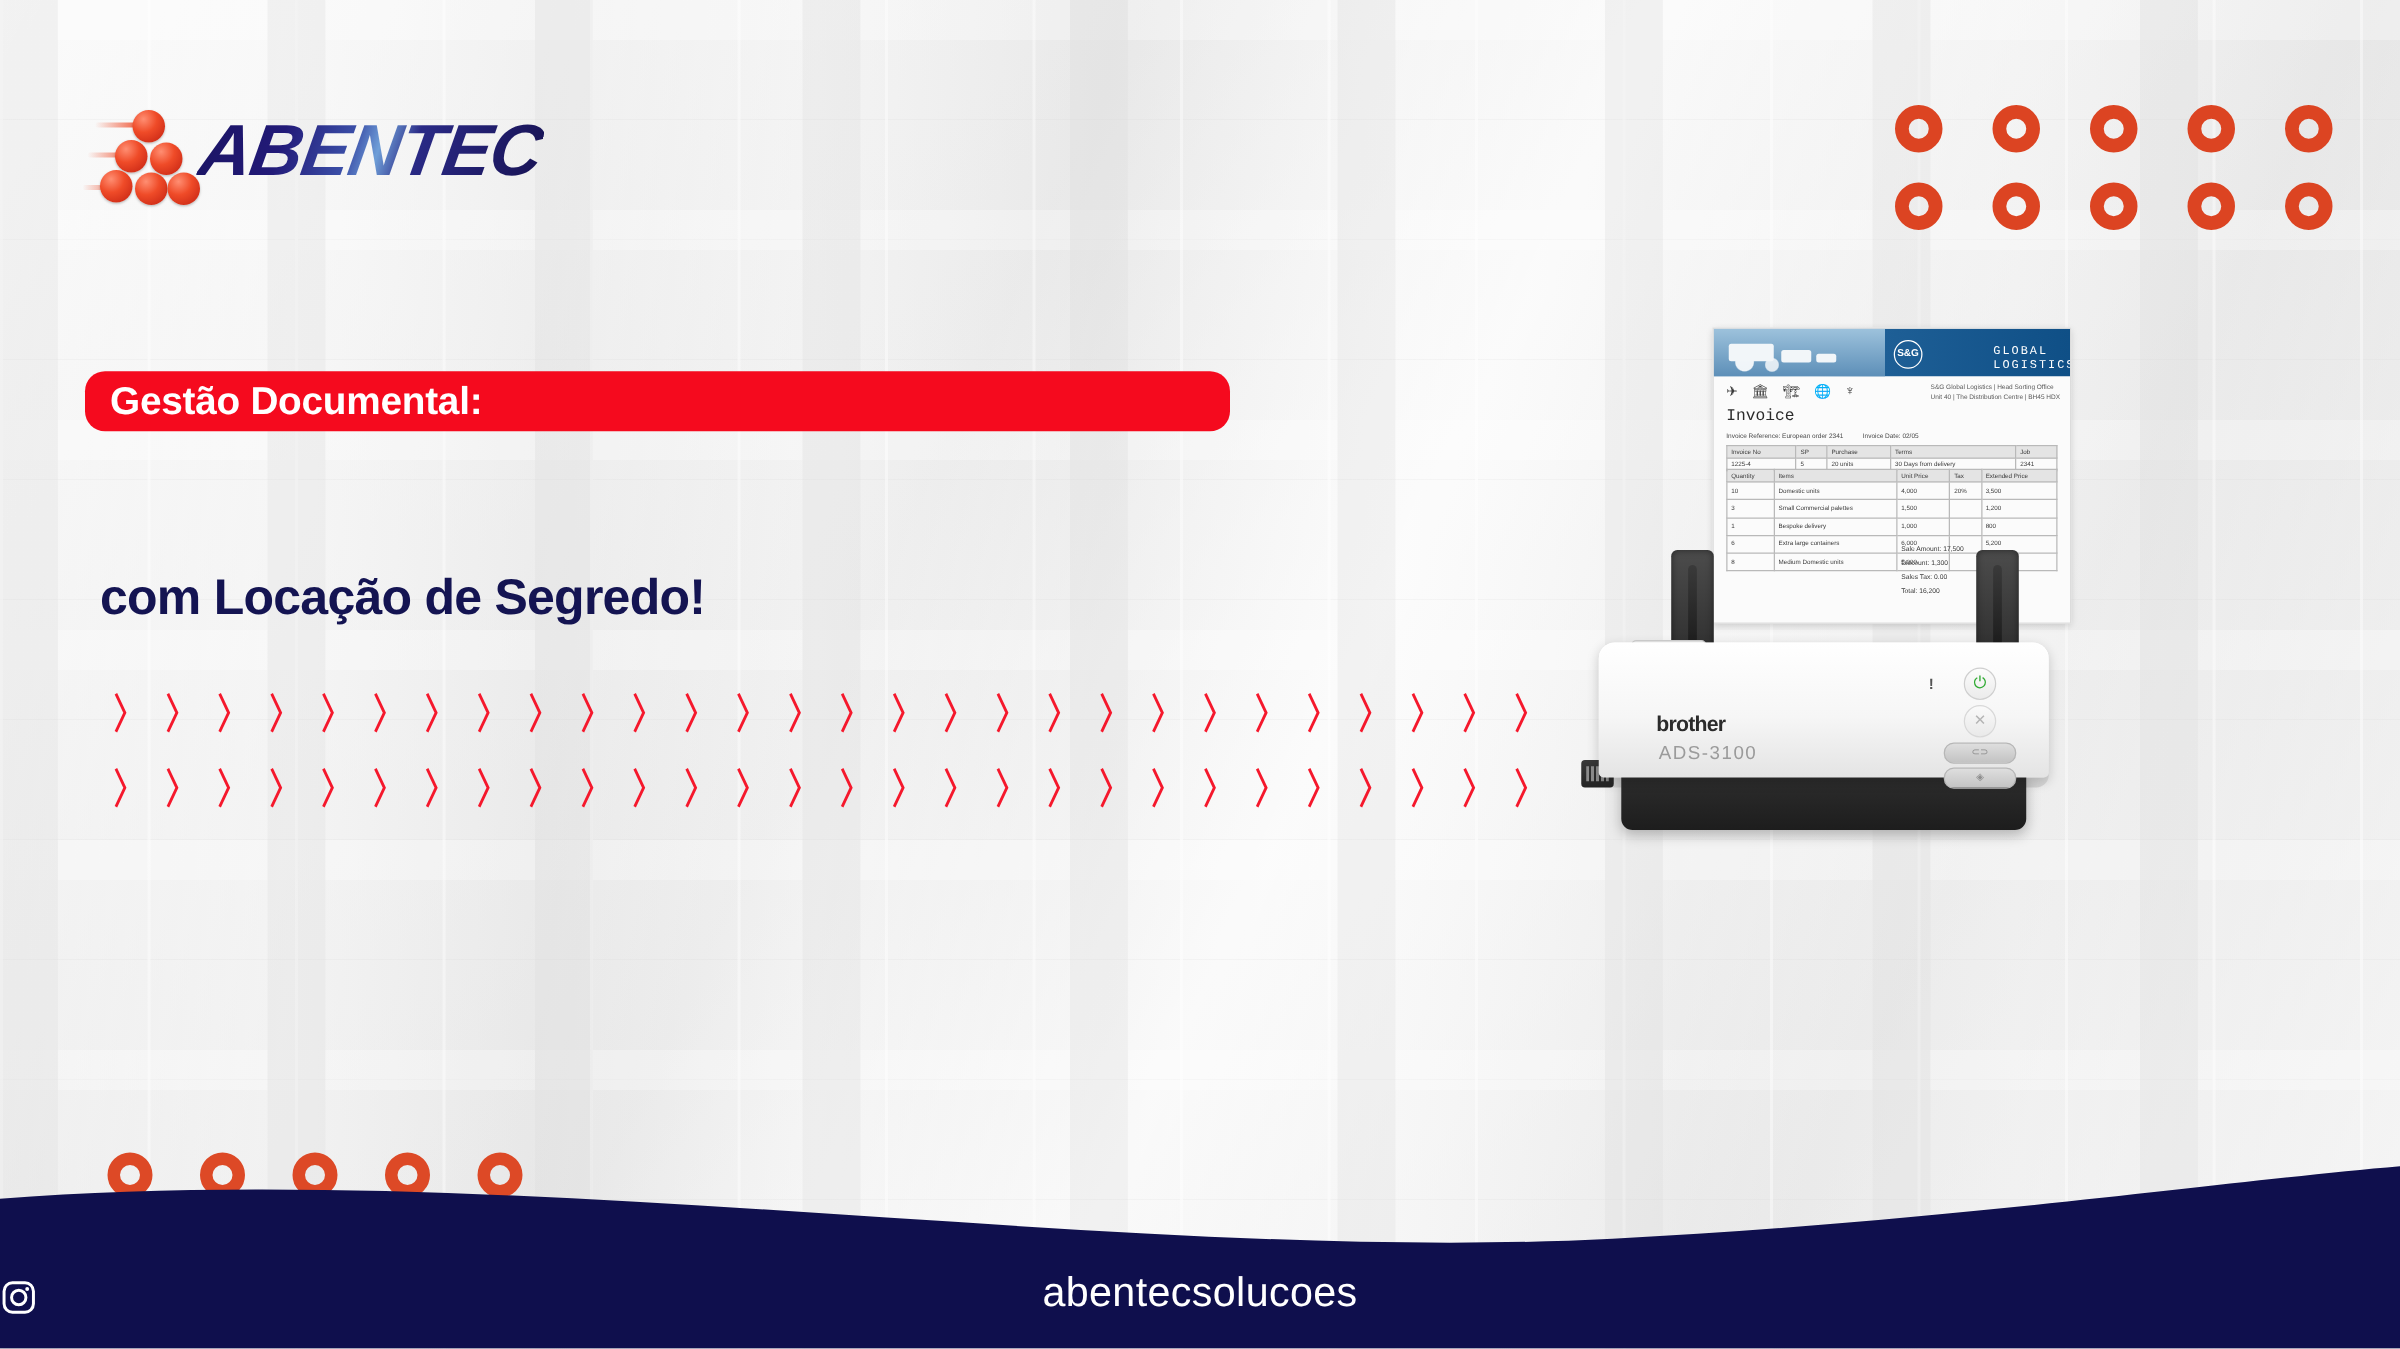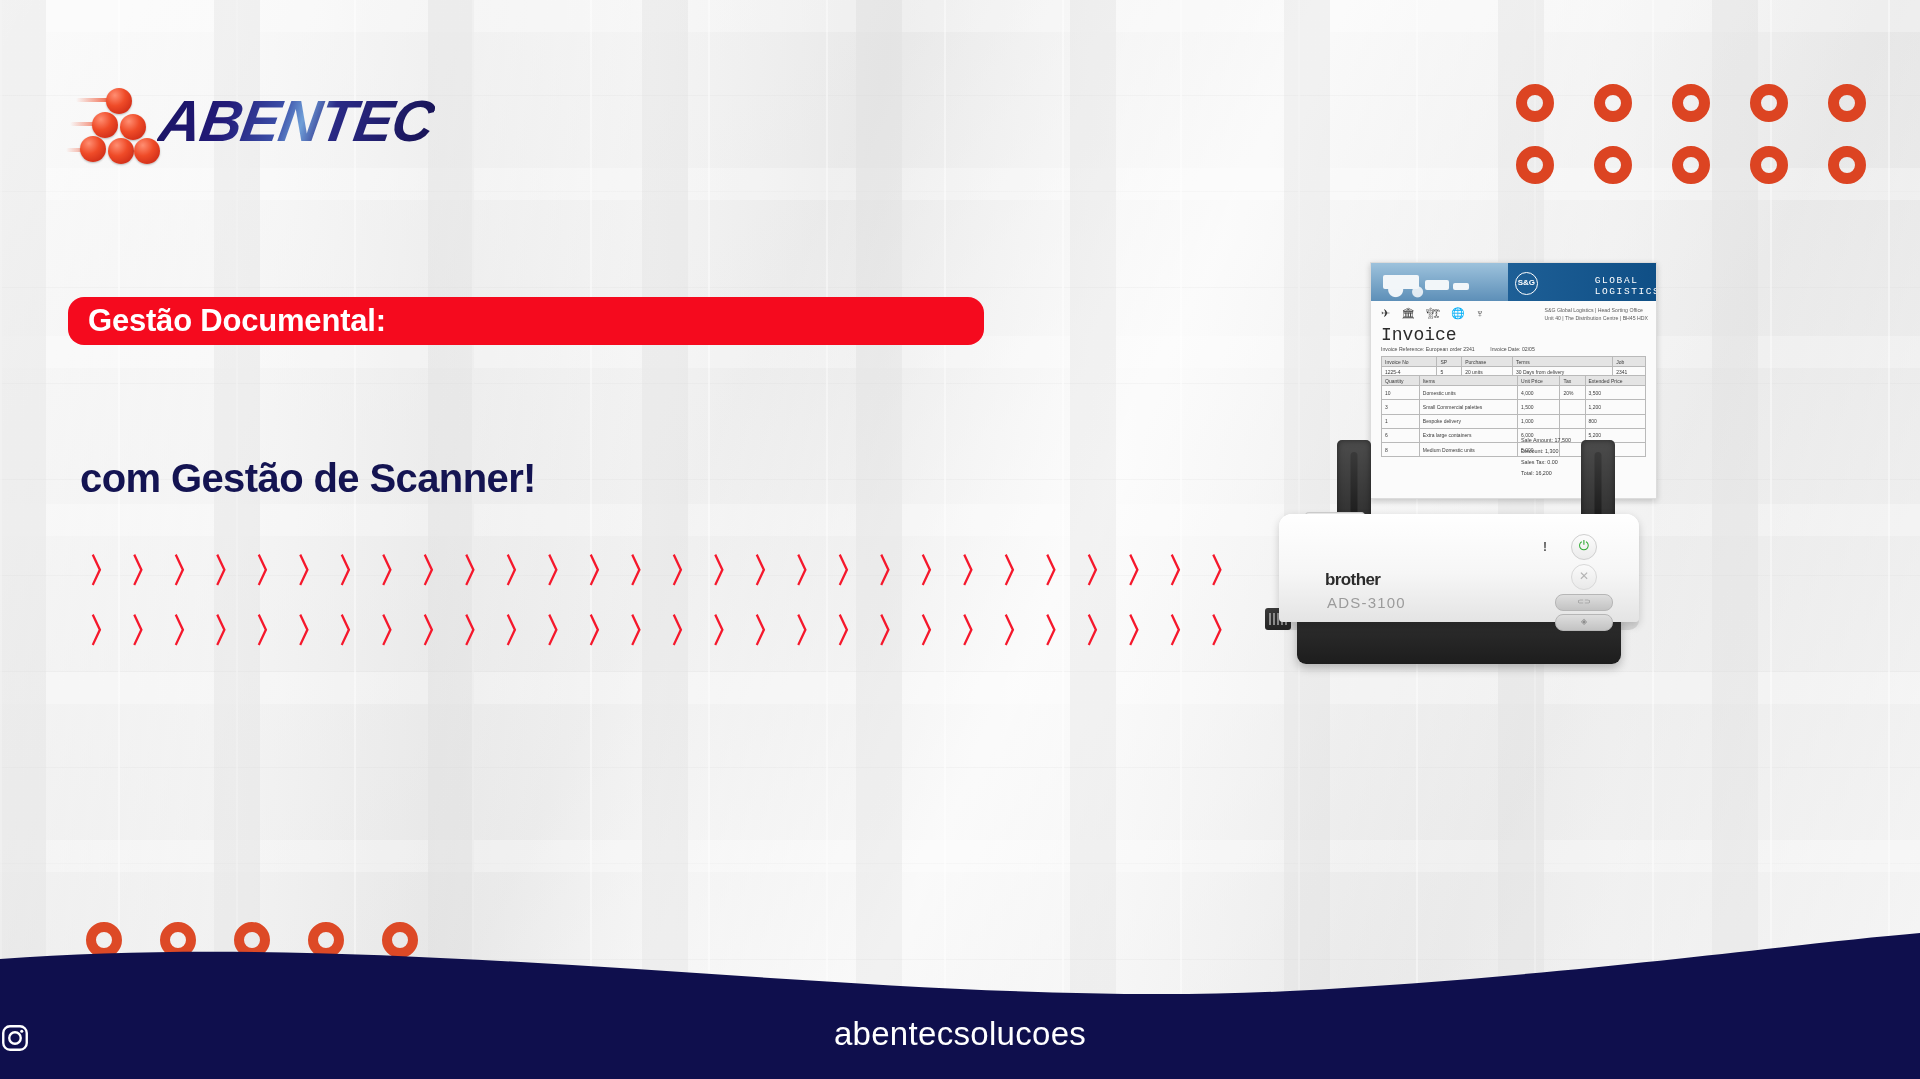--- a/index.html
+++ b/index.html
@@ -85,21 +85,21 @@
       radial-gradient(circle at 18% 70%, rgba(255,255,255,.9) 0 7px, transparent 8px),
       radial-gradient(circle at 34% 76%, rgba(255,255,255,.8) 0 5px, transparent 6px),
       linear-gradient(180deg,#9dc2dc,#5d8fb8);}
   .inv-head .truck{position:absolute;border-radius:2px;background:#f2f6f9;}
   .inv-head .logo-badge{position:absolute;left:50.5%;top:9px;width:21px;height:21px;border-radius:50%;
     border:1.5px solid #ffffff;color:#fff;font-size:8px;font-weight:700;text-align:center;line-height:19px;}
   .inv-head .brandtext{position:absolute;left:62%;top:12px;color:#fff;font-size:9.5px;
     letter-spacing:1.6px;font-family:"Liberation Mono",monospace;margin-left:47px;}
   .inv-icons{position:absolute;left:10px;top:44px;display:flex;gap:11px;color:#3a3a3a;font-size:11px;}
   .inv-addr{position:absolute;right:8px;top:43px;text-align:left;color:#5a5a5a;font-size:5.2px;line-height:8px;}
-  .inv-title{position:absolute;left:10px;top:62px;font-size:18px;color:#2b2b2b;font-family:"Liberation Mono",monospace;}
+  .inv-title{position:absolute;left:10px;top:62px;font-size:13px;color:#2b2b2b;font-family:"Liberation Mono",monospace;}
   .inv-meta{position:absolute;left:10px;top:83px;font-size:5.2px;color:#4a4a4a;}
   .inv-meta span{margin-right:14px;}
   table.inv{position:absolute;left:10px;width:265px;border-collapse:collapse;font-size:5px;color:#3a3a3a;}
   table.inv th,table.inv td{border:.5px solid #b9b9b9;padding:1.6px 3px;text-align:left;font-weight:400;}
   table.inv thead th{background:#e4e4e4;}
   #inv-t1{top:93px;}
   #inv-t2{top:112px;}
   #inv-t2 td{height:10px;}
   .inv-totals{position:absolute;left:150px;top:172px;font-size:5.4px;color:#3a3a3a;line-height:11px;}
 
@@ -170,21 +170,21 @@
     <div class="ring"></div>
     <div class="ring"></div>
     <div class="ring"></div>
     <div class="ring"></div>
     <div class="ring"></div>
   </div>
 
   <div class="redbar">
     <span>Gestão Documental:</span>
   </div>
-  <div class="h-line" id="h-line-2">com Gestão de Scanner!</div>
+  <div class="h-line" id="h-line-2">com Locação de Segredo!</div>
 
   <div class="chevrons" id="chev-1">〉〉〉〉〉〉〉〉〉〉〉〉〉〉〉〉〉〉〉〉〉〉〉〉〉〉〉〉</div>
   <div class="chevrons" id="chev-2">〉〉〉〉〉〉〉〉〉〉〉〉〉〉〉〉〉〉〉〉〉〉〉〉〉〉〉〉</div>
 
   <div class="rings" id="rings-bottom">
     <div class="ring"></div>
     <div class="ring"></div>
     <div class="ring"></div>
     <div class="ring"></div>
     <div class="ring"></div>

